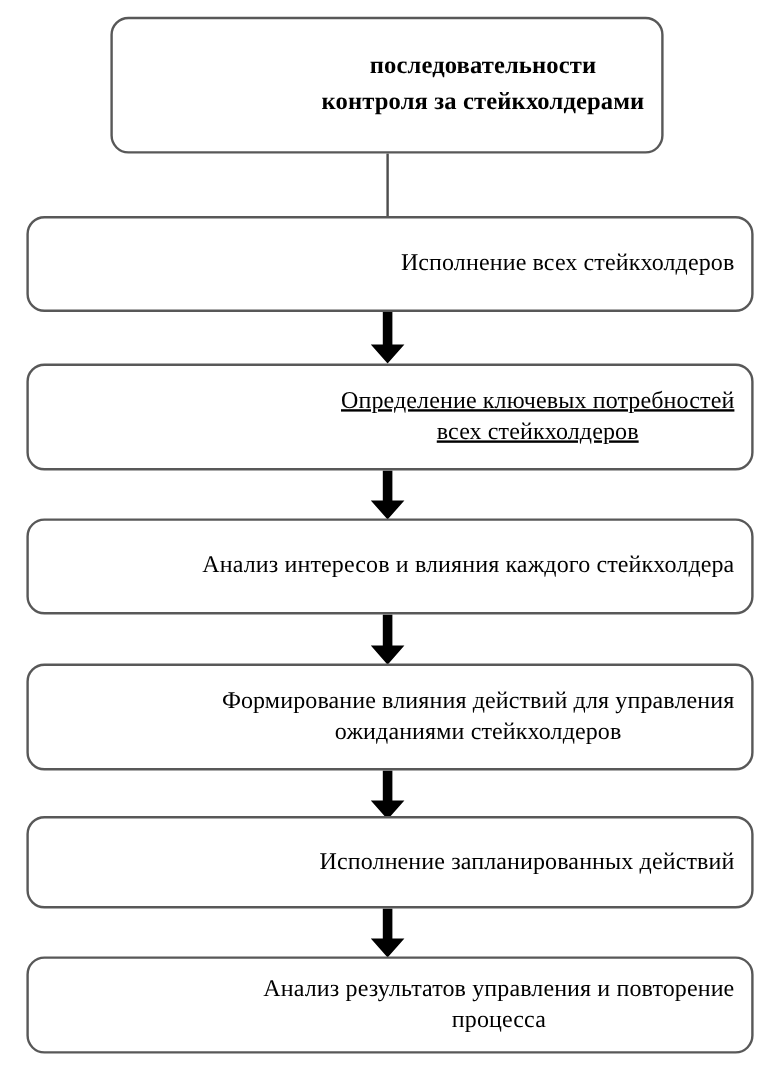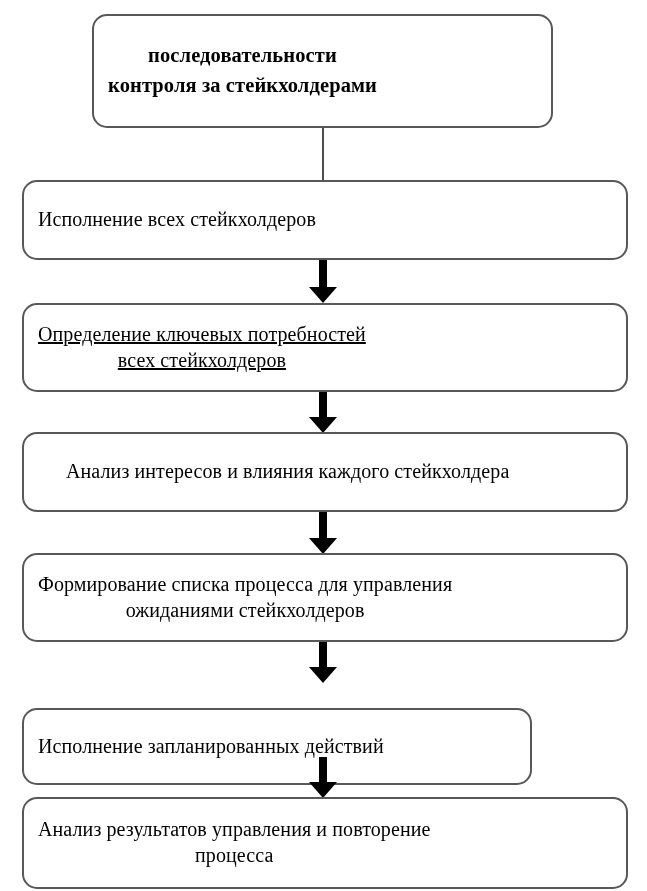--- a/index.html
+++ b/index.html
@@ -20,21 +20,21 @@
     background: #ffffff;
   }
   .node {
     position: absolute;
     box-sizing: border-box;
     background: #ffffff;
     border: 2px solid #585858;
     border-radius: 15px;
     display: flex;
     align-items: center;
-    justify-content: flex-start;
+    justify-content: flex-end;
     text-align: center;
     color: #000000;
     font-size: 20px;
     line-height: 1.28;
     padding: 4px 14px;
     letter-spacing: 0.1px;
   }
   .node.title-node {
     font-weight: bold;
     font-size: 20.5px;
@@ -87,34 +87,34 @@
 
   <div class="node" style="left:22px; top:432px; width:606px; height:80px;padding-left:42px;">
     <span class="node-text">Анализ интересов и влияния каждого стейкхолдера</span>
   </div>
 
   <svg class="connector-arrow" style="left:308px; top:512px;" width="30" height="43" viewBox="0 0 30 43">
     <path d="M11,0 H19 V26 H29 L15,42 L1,26 H11 Z" fill="#000000"></path>
   </svg>
 
   <div class="node" style="left:22px; top:553px; width:606px; height:89px;">
-    <span class="node-text">Формирование списка процесса для управления
+    <span class="node-text">Формирование влияния действий для управления
 ожиданиями стейкхолдеров</span>
   </div>
 
   <svg class="connector-arrow" style="left:308px; top:642px;" width="30" height="42" viewBox="0 0 30 42">
     <path d="M11,0 H19 V25 H29 L15,41 L1,25 H11 Z" fill="#000000"></path>
   </svg>
 
-  <div class="node" style="left:22px; top:680px; width:510px; height:77px;margin-top:28px;">
+  <div class="node" style="left:22px; top:680px; width:606px; height:77px;">
     <span class="node-text">Исполнение запланированных действий</span>
   </div>
 
   <svg class="connector-arrow" style="left:308px; top:757px;" width="30" height="42" viewBox="0 0 30 42">
     <path d="M11,0 H19 V25 H29 L15,41 L1,25 H11 Z" fill="#000000"></path>
   </svg>
 
-  <div class="node" style="left:22px; top:797px; width:606px; height:92px;">
+  <div class="node" style="left:22px; top:797px; width:606px; height:81px;">
     <span class="node-text">Анализ результатов управления и повторение
 процесса</span>
   </div>
 
 </div>
 
 </body></html>

